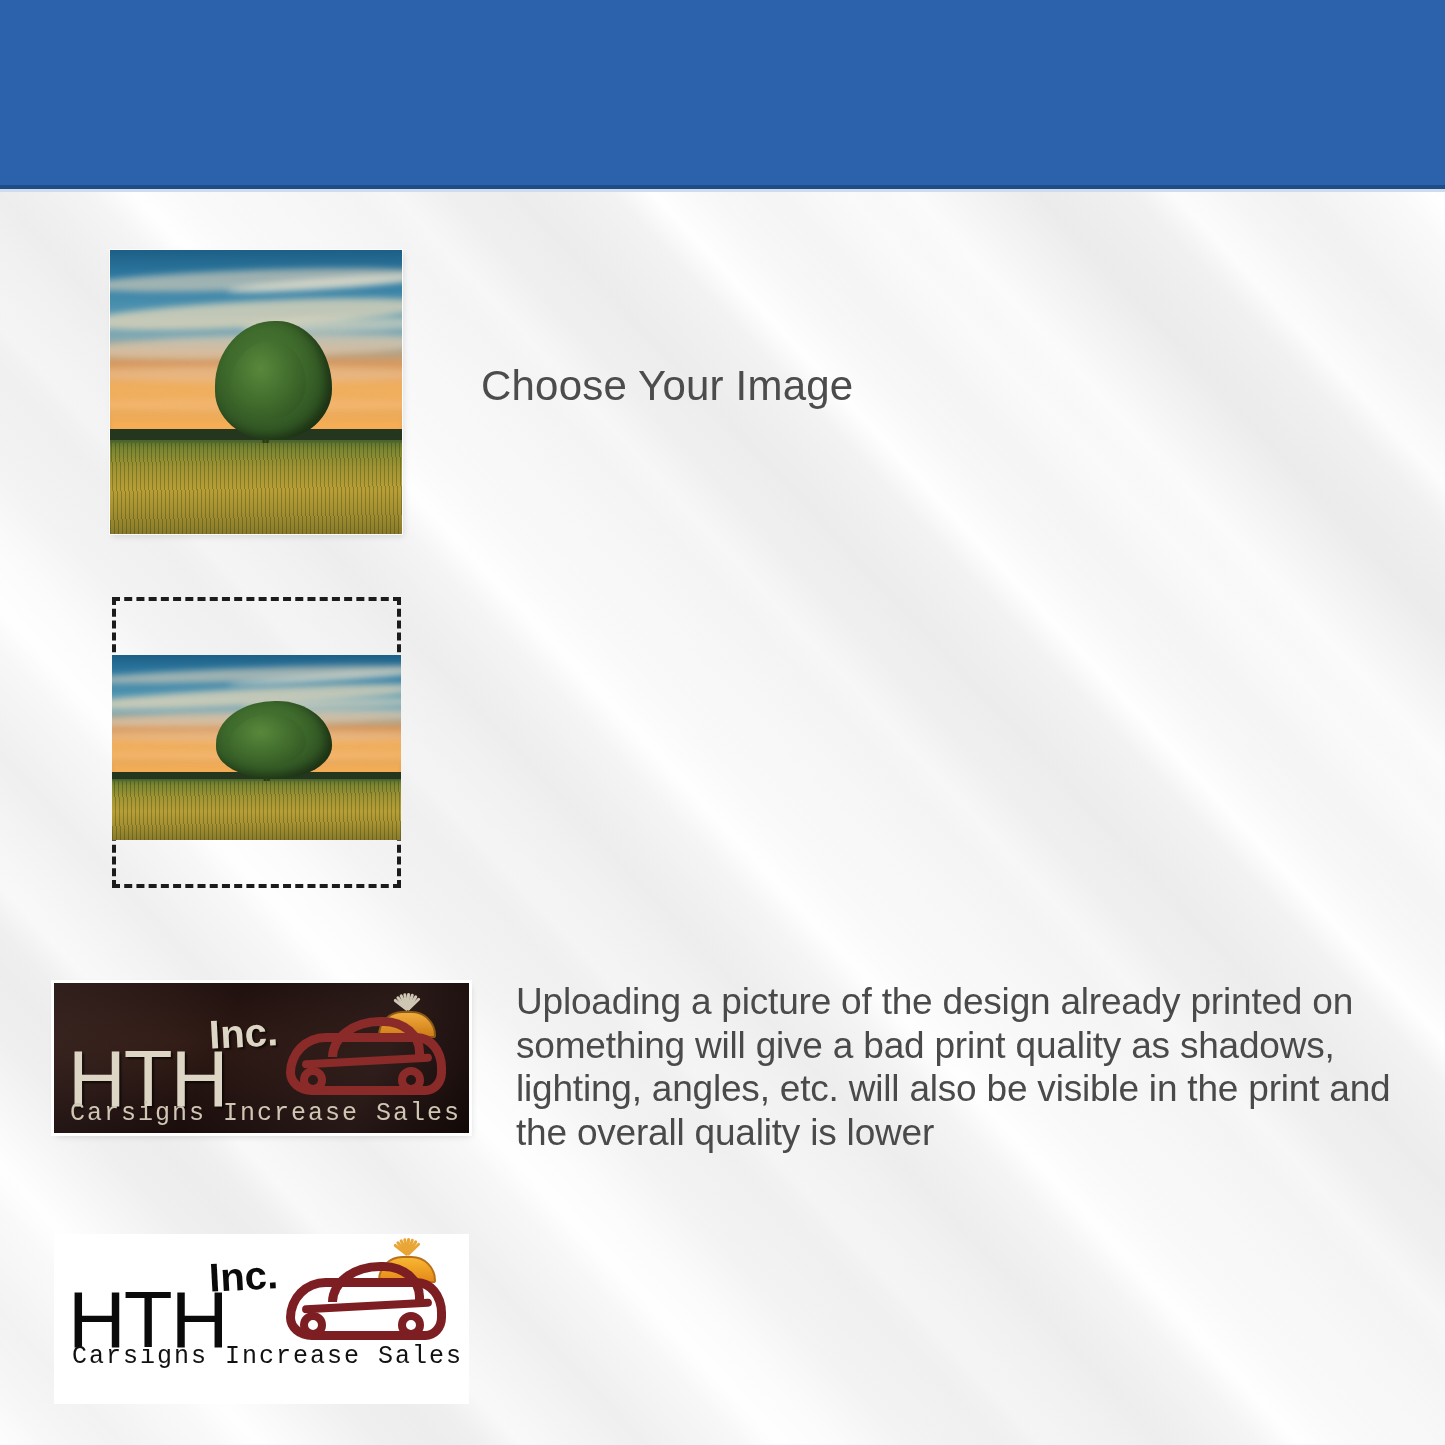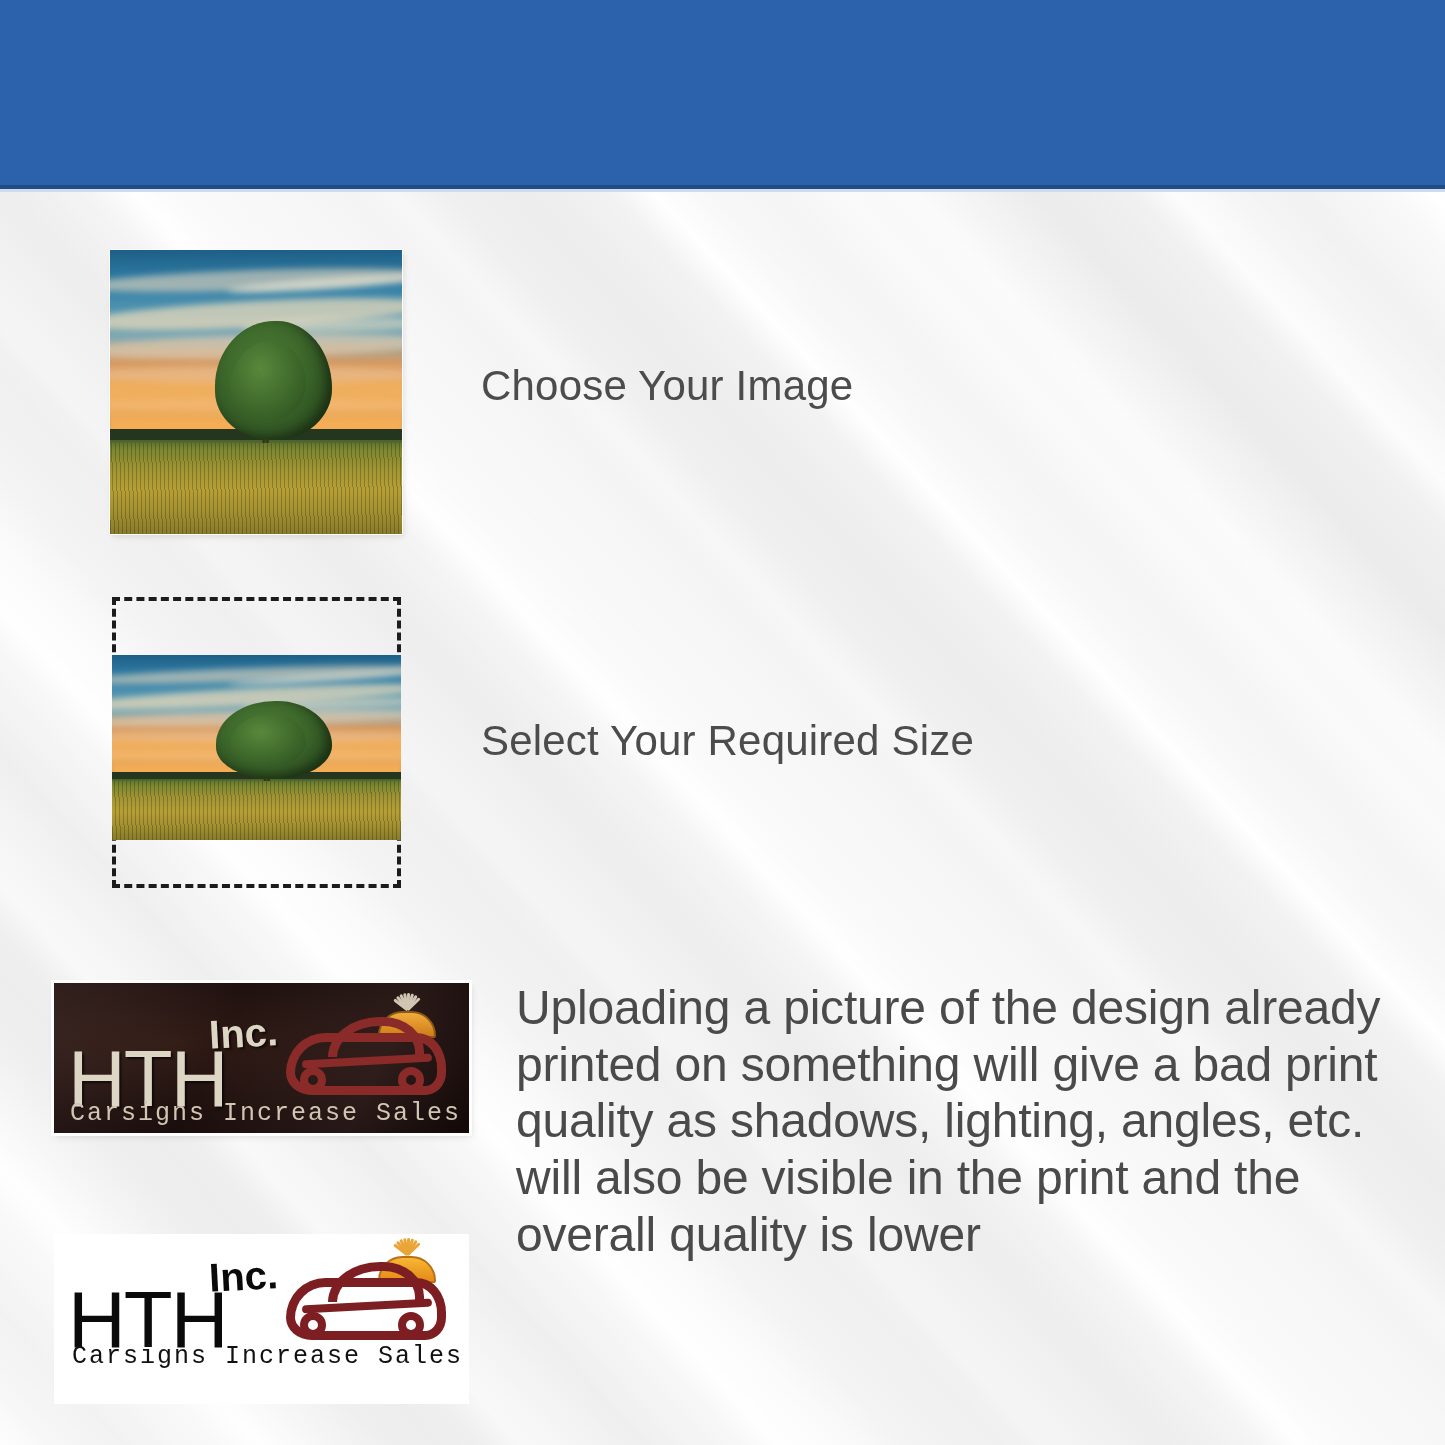--- a/index.html
+++ b/index.html
@@ -91,21 +91,21 @@
     font-family:"Liberation Sans", sans-serif;
     font-weight:normal;
     z-index:4;
   }
   .text-lg {
     font-size:42px;
     line-height:1.25;
     letter-spacing:0.2px;
   }
   .text-body {
-    font-size:48px;
+    font-size:37px;
     line-height:1.18;
     letter-spacing:-0.2px;
     color:#4a4a4a;
   }
 
   
   .photo-square {
     position:absolute;
     left:110px; top:250px;
     width:292px; height:284px;
@@ -398,21 +398,20 @@
         <div class="grass-tex"></div>
         <div class="tree-branch-l"></div>
         <div class="tree-branch-r"></div>
         <div class="tree-trunk"></div>
         <div class="tree-canopy"></div>
         <div class="tree-canopy2"></div>
       </div>
     </div>
   </div>
 
-  <div class="row-text text-lg t2">Select Your Required Size</div>
 
   <div class="sign-dark dark-theme">
     <div class="fabric"></div>
     <div class="logo-wrap">
       <div class="logo-hth d-hth">HTH</div>
       <div class="logo-inc d-inc">Inc.</div>
       <div class="logo-tag d-tag">Carsigns Increase Sales</div>
       <div class="car" style="left:232px; top:28px; width:175px; height:92px;">
         <div class="ray" style="transform:rotate(-52deg);"></div>
         <div class="ray" style="transform:rotate(-38deg);"></div>

